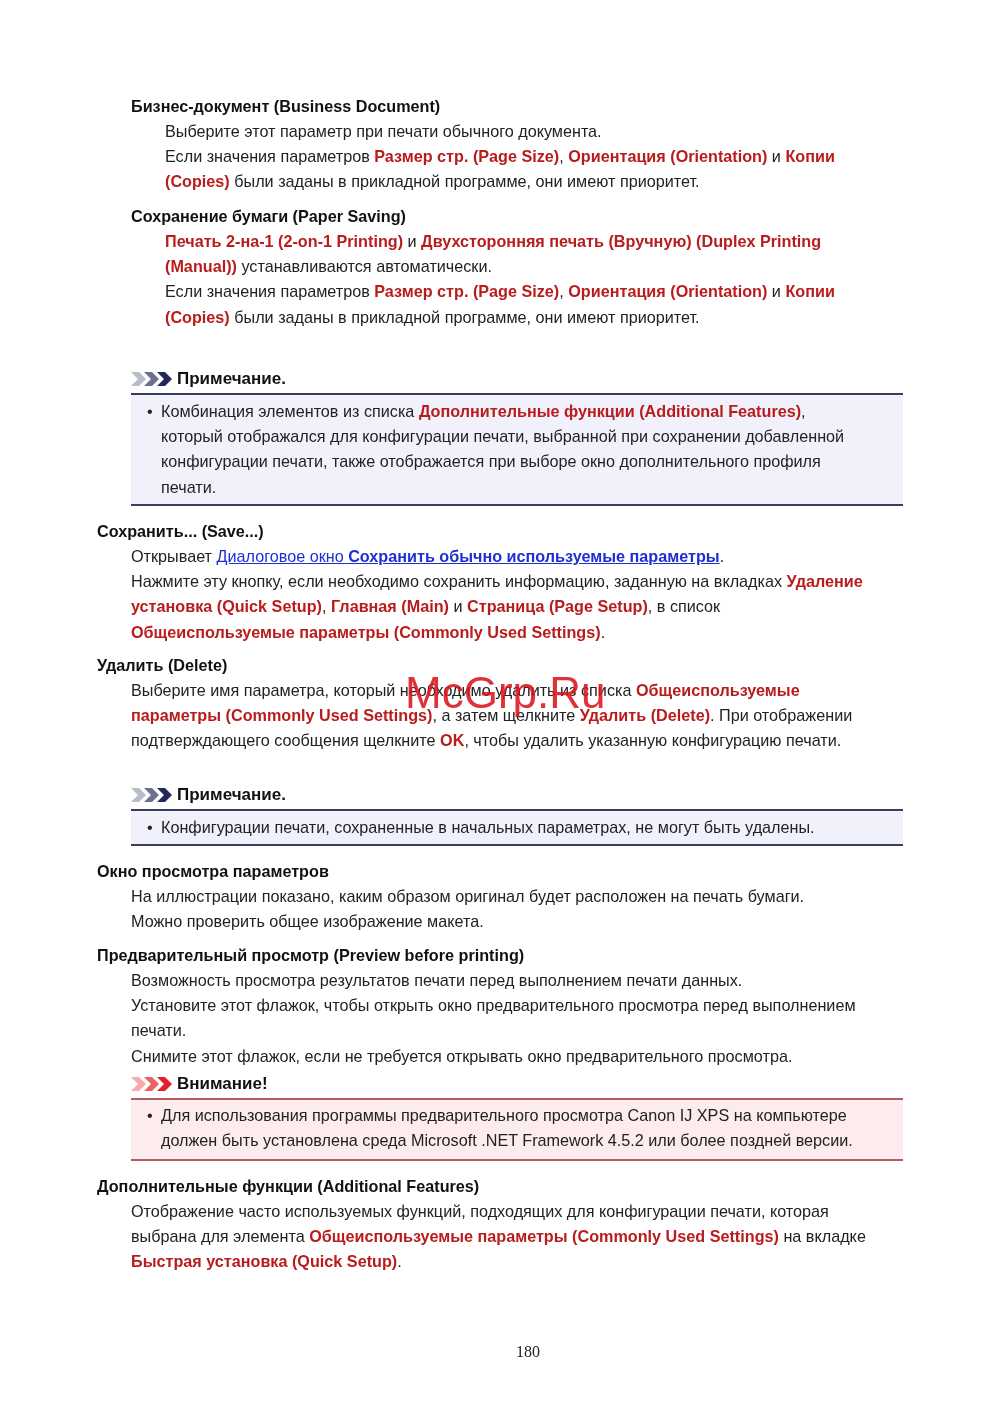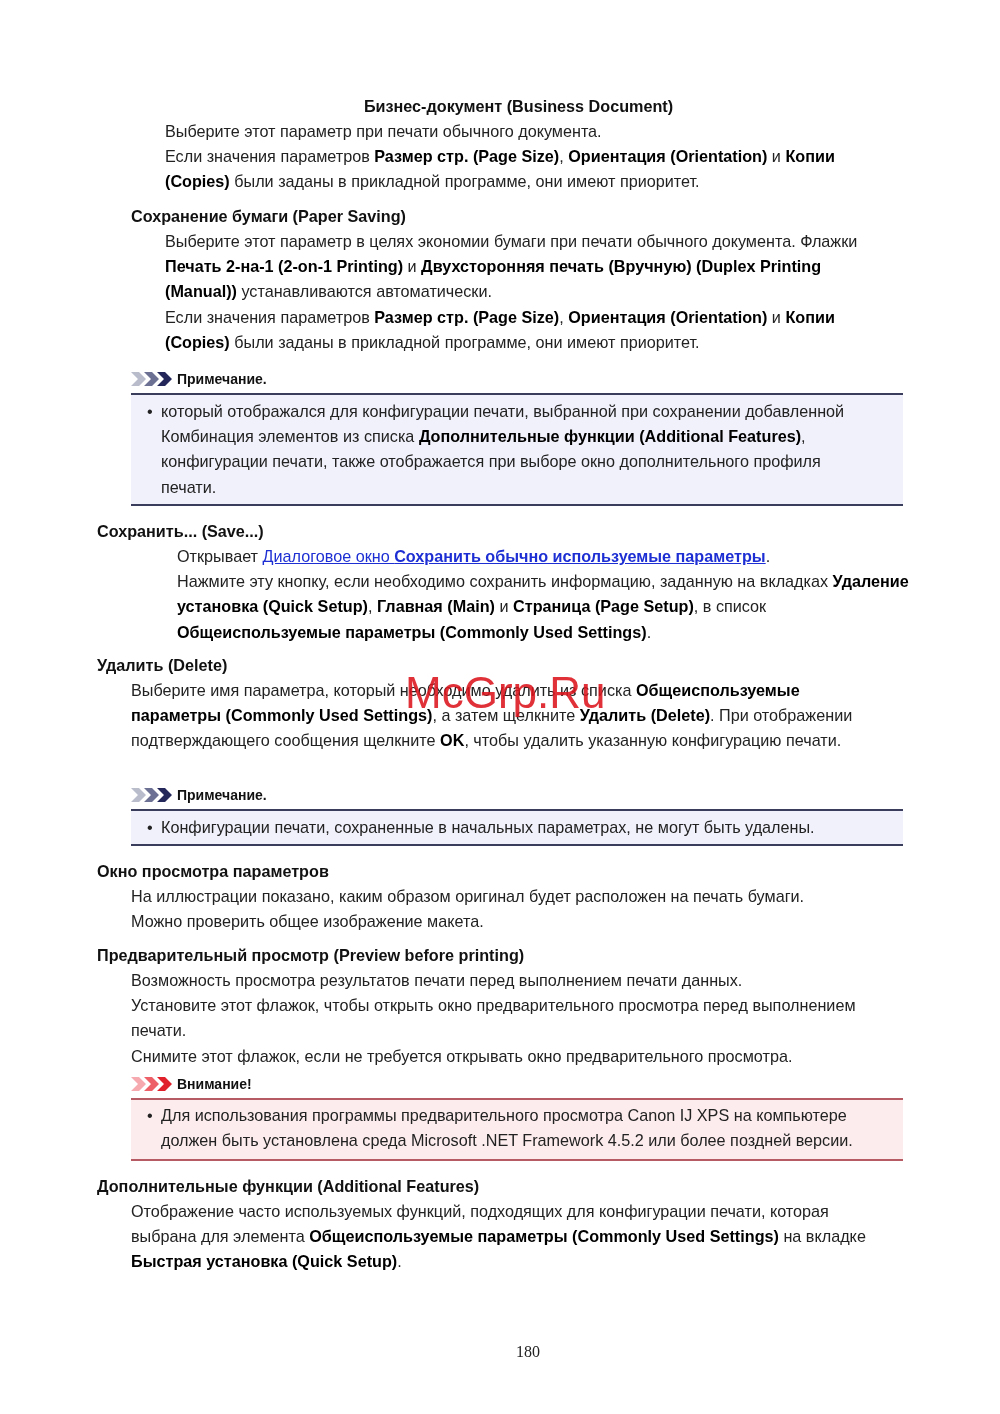--- a/index.html
+++ b/index.html
@@ -3,27 +3,27 @@
 <meta charset="utf-8">
 <style>
   html, body { margin: 0; padding: 0; background: #ffffff; }
   body {
     width: 1000px; height: 1414px; position: relative; overflow: hidden;
     font-family: "Liberation Sans", sans-serif; color: #222; font-size: 16.2px;
   }
   .page { position: absolute; left: 0; top: 0; width: 1000px; height: 1414px; }
   .h { font-weight: bold; font-size: 16.2px; line-height: 25px; color: #111; }
   .p { line-height: 25.2px; }
-  .b { font-weight: bold; color: #000000; }
+  .b { font-weight: bold; color: #b91c1c; }
   .lvl1 { position: absolute; left: 97px; width: 810px; }
   .lvl2 { position: absolute; left: 131px; width: 775px; }
   .lvl3 { position: absolute; left: 165px; width: 740px; }
 
   .note-head { position: absolute; left: 131px; height: 26px; display: flex; align-items: center; }
-  .note-head .title { font-weight: bold; font-size: 14px; color: #111; margin-left: 4px; }
+  .note-head .title { font-weight: bold; font-size: 17px; color: #111; margin-left: 4px; }
   .chev { display: flex; align-items: center; }
   .chev svg { display: block; }
 
   .note-box {
     position: absolute; left: 131px; width: 772px;
     border-top: 2px solid #3a3e5c; border-bottom: 2px solid #3a3e5c;
     background: #f1f1fb; box-sizing: border-box; padding: 4px 10px 4px 16px;
   }
   .warn-box {
     position: absolute; left: 131px; width: 772px;
@@ -40,60 +40,59 @@
   .watermark {
     position: absolute; left: 405px; top: 668px; font-size: 44px; color: rgba(220,20,30,0.88);
     font-family: "Liberation Sans", sans-serif; letter-spacing: 0px; pointer-events: none;
   }
 </style>
 </head>
 <body>
 
 <div class="page">
 
-  <div class="lvl2 h" style="top:94px;text-align:center;">Бизнес-документ (Business Document)</div>
+  <div class="lvl2 h" style="top:94px;">Бизнес-документ (Business Document)</div>
   <div class="lvl3 p" style="top:119px;">
     <div>Выберите этот параметр при печати обычного документа.</div>
     <div><span>Если значения параметров </span><span class="b">Размер стр. (Page Size)</span><span>, </span><span class="b">Ориентация (Orientation)</span><span> и </span><span class="b">Копии</span></div>
     <div><span class="b">(Copies)</span><span> были заданы в прикладной программе, они имеют приоритет.</span></div>
   </div>
 
   <div class="lvl2 h" style="top:204px;">Сохранение бумаги (Paper Saving)</div>
   <div class="lvl3 p" style="top:229px;">
-    <div>Выберите этот параметр в целях экономии бумаги при печати обычного документа. Флажки</div>
     <div><span class="b">Печать 2-на-1 (2-on-1 Printing)</span><span> и </span><span class="b">Двухсторонняя печать (Вручную) (Duplex Printing</span></div>
     <div><span class="b">(Manual))</span><span> устанавливаются автоматически.</span></div>
     <div><span>Если значения параметров </span><span class="b">Размер стр. (Page Size)</span><span>, </span><span class="b">Ориентация (Orientation)</span><span> и </span><span class="b">Копии</span></div>
     <div><span class="b">(Copies)</span><span> были заданы в прикладной программе, они имеют приоритет.</span></div>
   </div>
 
   <div class="note-head" style="top:366px;">
     <span class="chev">
       <svg width="42" height="18" viewBox="0 0 42 18">
         <polygon points="0,2 8,2 15,9 8,16 0,16 7,9" fill="#b8bccb"></polygon>
         <polygon points="13,2 21,2 28,9 21,16 13,16 20,9" fill="#6c7193"></polygon>
         <polygon points="26,2 34,2 41,9 34,16 26,16 33,9" fill="#23275a"></polygon>
       </svg>
     </span>
     <span class="title">Примечание.</span>
   </div>
   <div class="note-box" style="top:393px; height:113px;">
     <div class="bullet-row">
       <span class="bullet">•</span>
       <div>
+        <div><span>Комбинация элементов из списка </span><span class="b">Дополнительные функции (Additional Features)</span><span>,</span></div>
         <div>который отображался для конфигурации печати, выбранной при сохранении добавленной</div>
-        <div><span>Комбинация элементов из списка </span><span class="b">Дополнительные функции (Additional Features)</span><span>,</span></div>
         <div>конфигурации печати, также отображается при выборе окно дополнительного профиля</div>
         <div>печати.</div>
       </div>
     </div>
   </div>
 
   <div class="lvl1 h" style="top:519px;">Сохранить... (Save...)</div>
-  <div class="lvl2 p" style="top:544px;margin-left:46px;">
+  <div class="lvl2 p" style="top:544px;">
     <div><span>Открывает </span><a class="link" href="#"><span>Диалоговое окно </span><span class="b" style="color:#1d2fd3">Сохранить обычно используемые параметры</span></a><span>.</span></div>
     <div><span>Нажмите эту кнопку, если необходимо сохранить информацию, заданную на вкладках </span><span class="b">Удаление</span></div>
     <div><span class="b">установка (Quick Setup)</span><span>, </span><span class="b">Главная (Main)</span><span> и </span><span class="b">Страница (Page Setup)</span><span>, в список</span></div>
     <div><span class="b">Общеиспользуемые параметры (Commonly Used Settings)</span><span>.</span></div>
   </div>
 
   <div class="lvl1 h" style="top:653px;">Удалить (Delete)</div>
   <div class="lvl2 p" style="top:678px;">
     <div><span>Выберите имя параметра, который необходимо удалить из списка </span><span class="b">Общеиспользуемые</span></div>
     <div><span class="b">параметры (Commonly Used Settings)</span><span>, а затем щелкните </span><span class="b">Удалить (Delete)</span><span>. При отображении</span></div>

